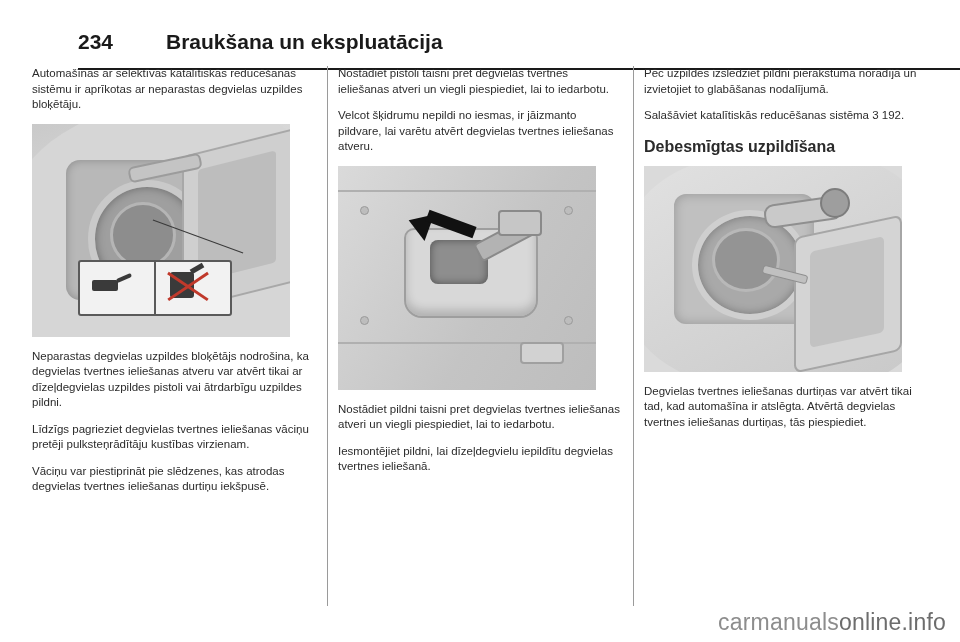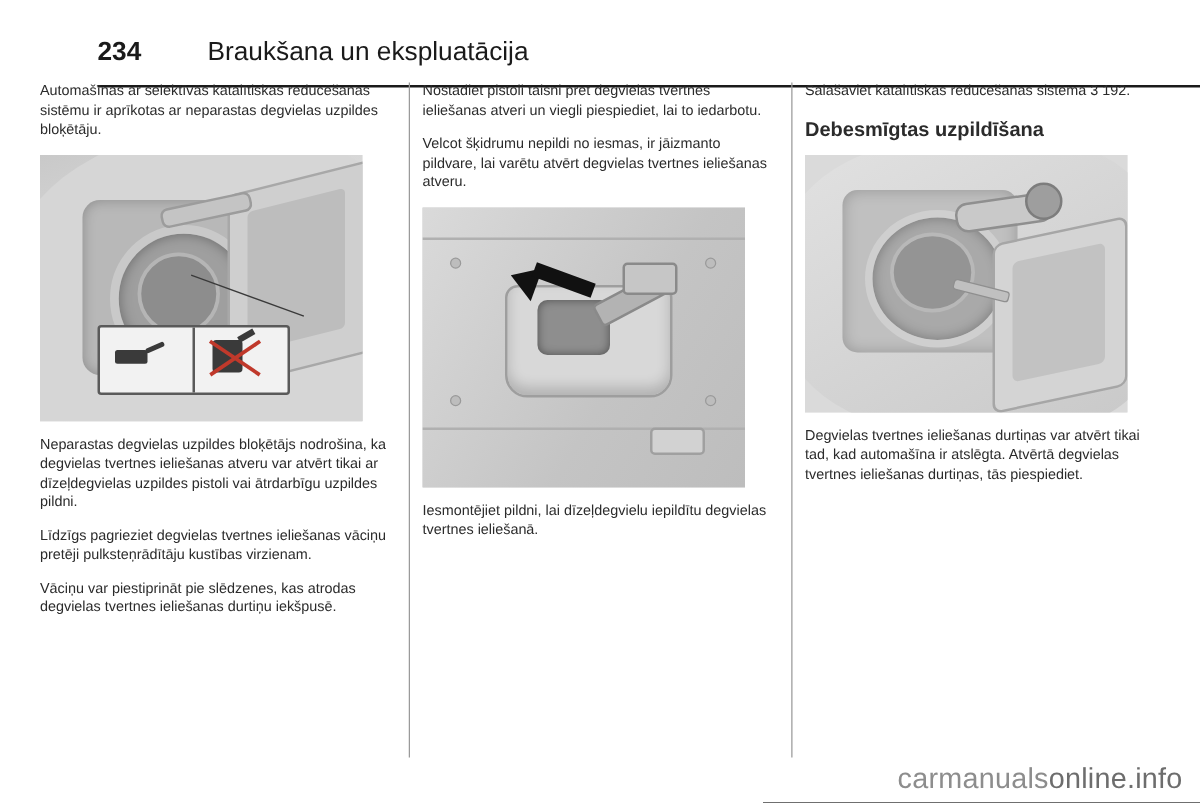--- a/index.html
+++ b/index.html
@@ -39,21 +39,21 @@
     font-size: 21px;
     font-weight: bold;
     color: #1a1a1a;
     letter-spacing: 0px;
   }
   .header-title {
     position: absolute;
     left: 120px;
     top: 14px;
     font-size: 21px;
-    font-weight: normal;
+    font-weight: bold;
     color: #1a1a1a;
   }
   .header-rule {
     position: absolute;
     left: 32px;
     top: 52px;
     width: 896px;
     height: 2px;
     background: #1a1a1a;
   }
@@ -383,26 +383,28 @@
           <span class="head"></span>
           <span class="shaft"></span>
         </div>
         <div class="f2-dot" style="left:22px; top:40px;"></div>
         <div class="f2-dot" style="left:22px; top:150px;"></div>
         <div class="f2-dot" style="left:226px; top:40px;"></div>
         <div class="f2-dot" style="left:226px; top:150px;"></div>
         <div class="f2-latch"></div>
       </div>
 
+      <p class="body">Nostādiet pildni taisni pret degvielas tvertnes ieliešanas atveri un viegli piespiediet, lai to iedarbotu.</p>
       <p class="body last">Iesmontējiet pildni, lai dīzeļdegvielu iepildītu degvielas tvertnes ieliešanā.</p>
     </div>
 
     <div class="col-sep"></div>
 
     <div class="col">
+      <p class="body">Pēc uzpildes izslēdziet pildni pierakstuma norādījā un izvietojiet to glabāšanas nodalījumā.</p>
       <p class="body">Salašāviet katalītiskās reducēšanas sistēma 3 192.</p>
 
       <h2 class="section-head">Debesmīgtas uzpildīšana</h2>
 
       <div class="figure fig3">
         <div class="f3-bg"></div>
         <div class="f3-body"></div>
         <div class="f3-recess"></div>
         <div class="f3-ring"></div>
         <div class="f3-cap"></div>

